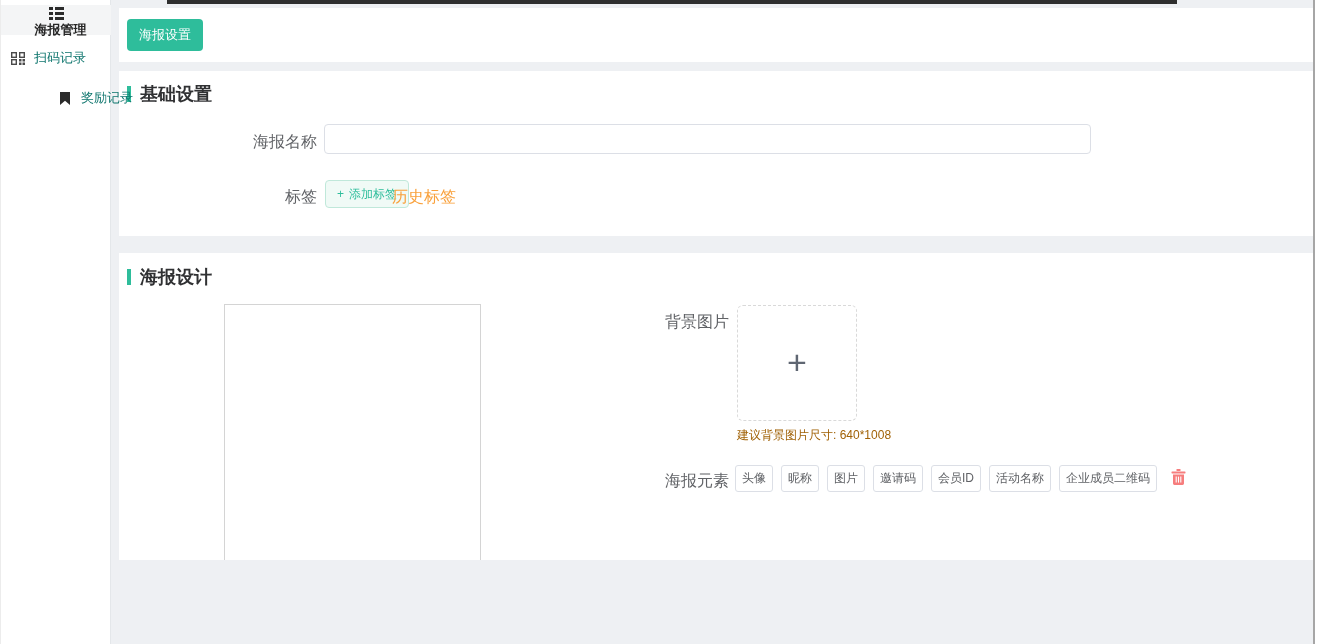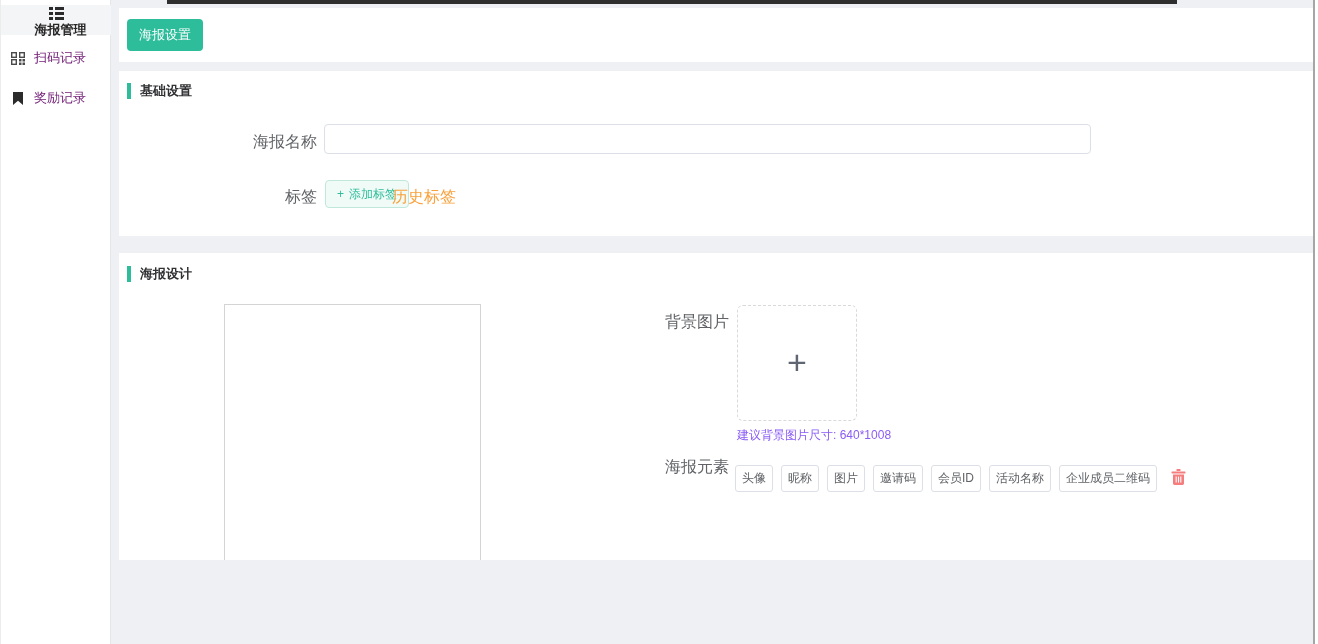--- a/index.html
+++ b/index.html
@@ -29,21 +29,21 @@
     background: #ffffff;
     border-right: 1px solid #e4e7ea;
     border-left: 1px solid #ececec;
     z-index: 5;
   }
   .side-item {
     position: absolute; left: 0; width: 110px; height: 30px;
     display: flex; align-items: center;
     padding-left: 9px;
     cursor: pointer;
-    font-size: 13px; color: #701a75;
+    font-size: 13px; color: #0f766e;
   }
   .side-item.active { background: #f4f5f6; color: #262626; font-weight: bold; flex-direction: column; }
   .side-item .icn { width: 16px; height: 16px; margin-right: 8px; flex: 0 0 16px; display: inline-flex; align-items: center; justify-content: center; }
   
   .panel { position: absolute; background: #ffffff; z-index: 2; }
   .panel-toolbar { left: 119px; top: 8px;  width: 1194px; height: 54px; }
   .panel-basic   { left: 119px; top: 71px; width: 1194px; height: 165px; }
   .panel-design  { left: 119px; top: 253px; width: 1194px; height: 307px; overflow: hidden; }
 
   .btn-primary {
@@ -52,21 +52,21 @@
     background: #2ebd9b; color: #ffffff;
     border: none; border-radius: 4px;
     font-size: 13px; font-family: inherit;
     cursor: pointer;
   }
   .section-header {
     position: absolute; left: 8px;
     display: flex; align-items: center;
   }
   .section-bar { width: 4px; height: 16px; background: #2ebd9b; margin-right: 9px; }
-  .section-title { font-size: 13px; font-weight: bold; color: #303133; }
+  .section-title { font-size: 18px; font-weight: bold; color: #303133; }
 
   .form-label {
     position: absolute; width: 110px; text-align: right;
     font-size: 16px; color: #606266;
   }
   .input-text {
     position: absolute; left: 205px; top: 53px;
     width: 767px; height: 30px;
     border: 1px solid #dcdfe6; border-radius: 4px;
     padding: 0 10px; font-size: 13px; color: #333;
@@ -95,21 +95,21 @@
     border: 1px dashed #d9d9d9; border-radius: 6px;
     display: flex; align-items: center; justify-content: center;
     cursor: pointer; background: #fff;
   }
   .upload-plus {
     font-size: 34px; font-weight: 100; color: #5f6672; line-height: 1;
     transform: scaleY(0.95);
   }
   .upload-hint {
     position: absolute; left: 618px; top: 174px;
-    font-size: 12px; color: #8b5cf6; text-align: right;
+    font-size: 12px; color: #a16207; text-align: right;
   }
   .elements-row {
     position: absolute; left: 616px; top: 212px;
     display: flex; align-items: center; gap: 8px;
   }
   .btn-element {
     height: 27px; padding: 0 6px;
     background: #ffffff; border: 1px solid #dcdfe6; border-radius: 3px;
     font-size: 12px; color: #606266; font-family: inherit;
     cursor: pointer; white-space: nowrap;
@@ -153,21 +153,21 @@
           <g fill="#4a4a4a">
             <rect x="8" y="7" width="2.5" height="2.5"></rect>
             <rect x="11.5" y="7" width="2.5" height="2.5"></rect>
             <rect x="8" y="10.5" width="2.5" height="2.5"></rect>
             <rect x="11.5" y="10.5" width="2.5" height="2.5"></rect>
           </g>
         </svg>
     </span>
     <span>扫码记录</span>
   </div>
-  <div class="side-item" style="top:83px;">
+  <div class="side-item" style="top:83px;margin-left:47px;">
     <span class="icn">
       <svg width="12" height="13" viewBox="0 0 12 13">
           <path d="M1 0 h10 v13 l-5 -4.2 L1 13 Z" fill="#2b2b2b"></path>
         </svg>
     </span>
     <span>奖励记录</span>
   </div>
 </nav>
 
 <section class="panel panel-toolbar">
@@ -198,21 +198,21 @@
   </div>
 
   <div class="poster-canvas"></div>
 
   <label class="form-label" style="left:500px; top:59px;">背景图片</label>
   <div class="upload-box">
     <span class="upload-plus">+</span>
   </div>
   <div class="upload-hint">建议背景图片尺寸: 640*1008</div>
 
-  <label class="form-label" style="left:500px; top:204px;">海报元素</label>
+  <label class="form-label" style="left:500px; top:218px;">海报元素</label>
   <div class="elements-row">
     <button class="btn-element">头像</button>
     <button class="btn-element">昵称</button>
     <button class="btn-element">图片</button>
     <button class="btn-element">邀请码</button>
     <button class="btn-element">会员ID</button>
     <button class="btn-element">活动名称</button>
     <button class="btn-element">企业成员二维码</button>
     <button class="trash-btn">
       <span>

